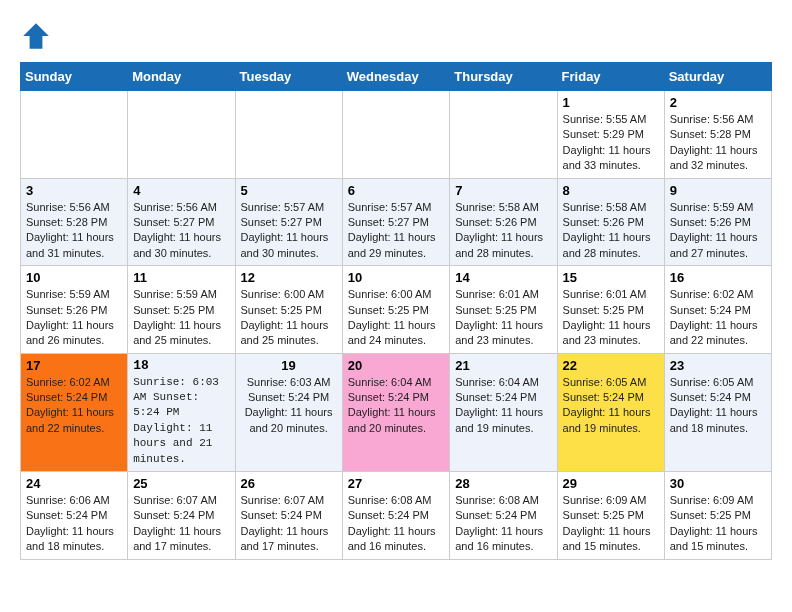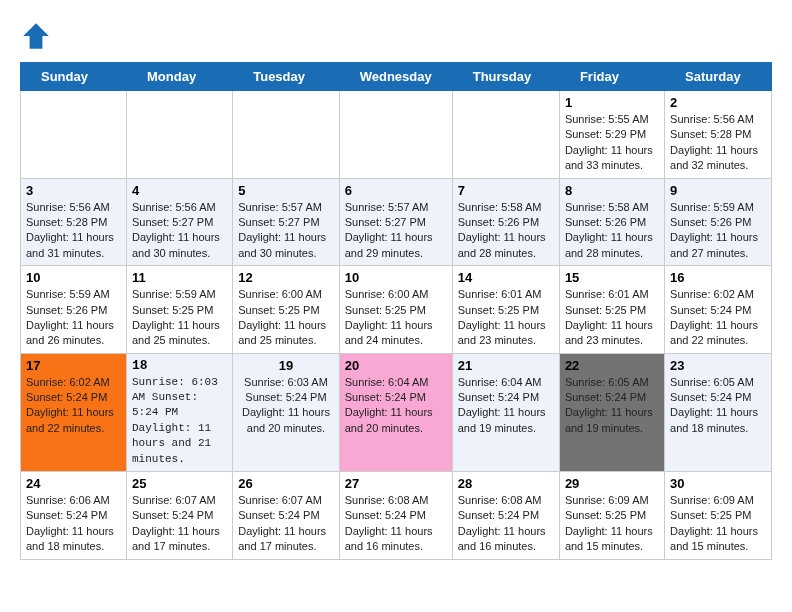--- a/index.html
+++ b/index.html
@@ -45,21 +45,21 @@
       color: #555;
     }
     .calendar {
       width: 100%;
       border-collapse: collapse;
       font-size: 11px;
     }
     .calendar thead th {
       background: #1a6db5;
       color: #fff;
-      padding: 6px 20px;
+      padding: 6px 4px;
       text-align: left;
       font-size: 13px;
       font-weight: bold;
       border: 1px solid #1a6db5;
     }
     .calendar tbody td {
       border: 1px solid #ccc;
       padding: 4px 5px;
       vertical-align: top;
       width: 108px;
@@ -246,21 +246,21 @@
           <div class="day-info">Sunrise: 6:04 AM
 Sunset: 5:24 PM
 Daylight: 11 hours and 20 minutes.</div>
         </td>
         <td style="background: rgb(238, 243, 251);">
           <div class="day-number">21</div>
           <div class="day-info">Sunrise: 6:04 AM
 Sunset: 5:24 PM
 Daylight: 11 hours and 19 minutes.</div>
         </td>
-        <td style="background: #737373;">
+        <td style="background: #fde047;">
           <div class="day-number">22</div>
           <div class="day-info">Sunrise: 6:05 AM
 Sunset: 5:24 PM
 Daylight: 11 hours and 19 minutes.</div>
         </td>
         <td style="background: rgb(238, 243, 251);">
           <div class="day-number">23</div>
           <div class="day-info">Sunrise: 6:05 AM
 Sunset: 5:24 PM
 Daylight: 11 hours and 18 minutes.</div>

